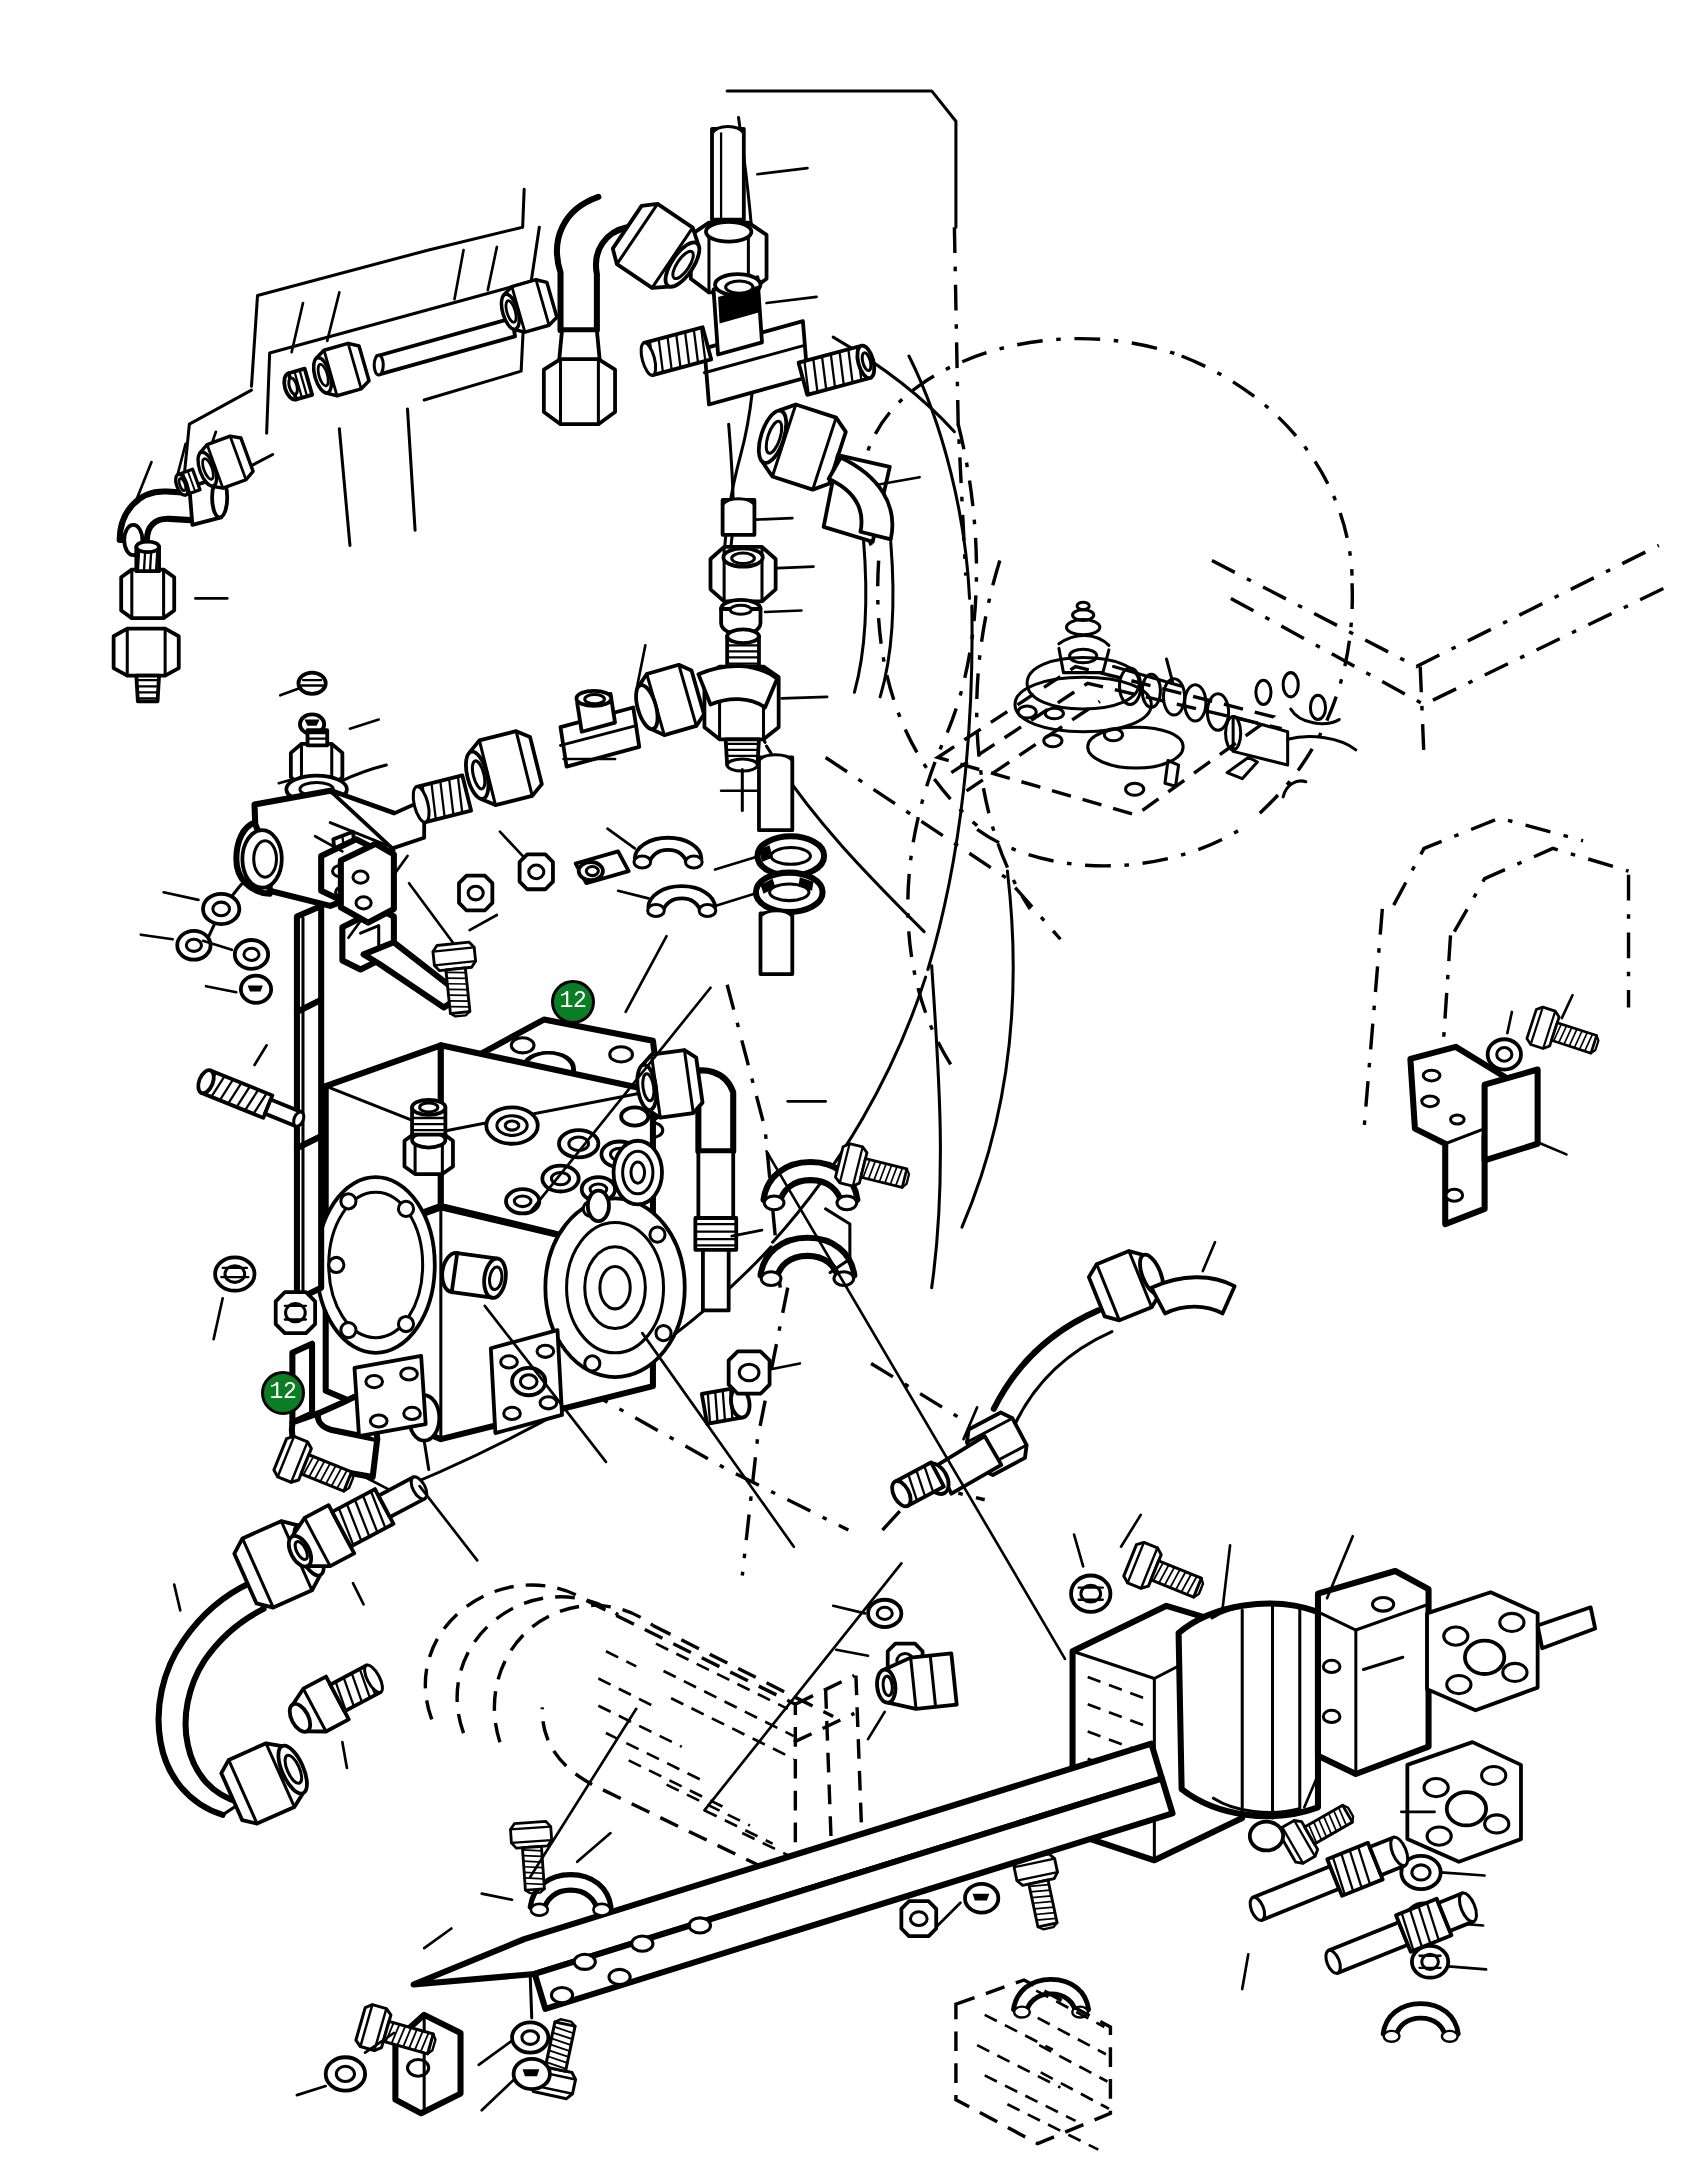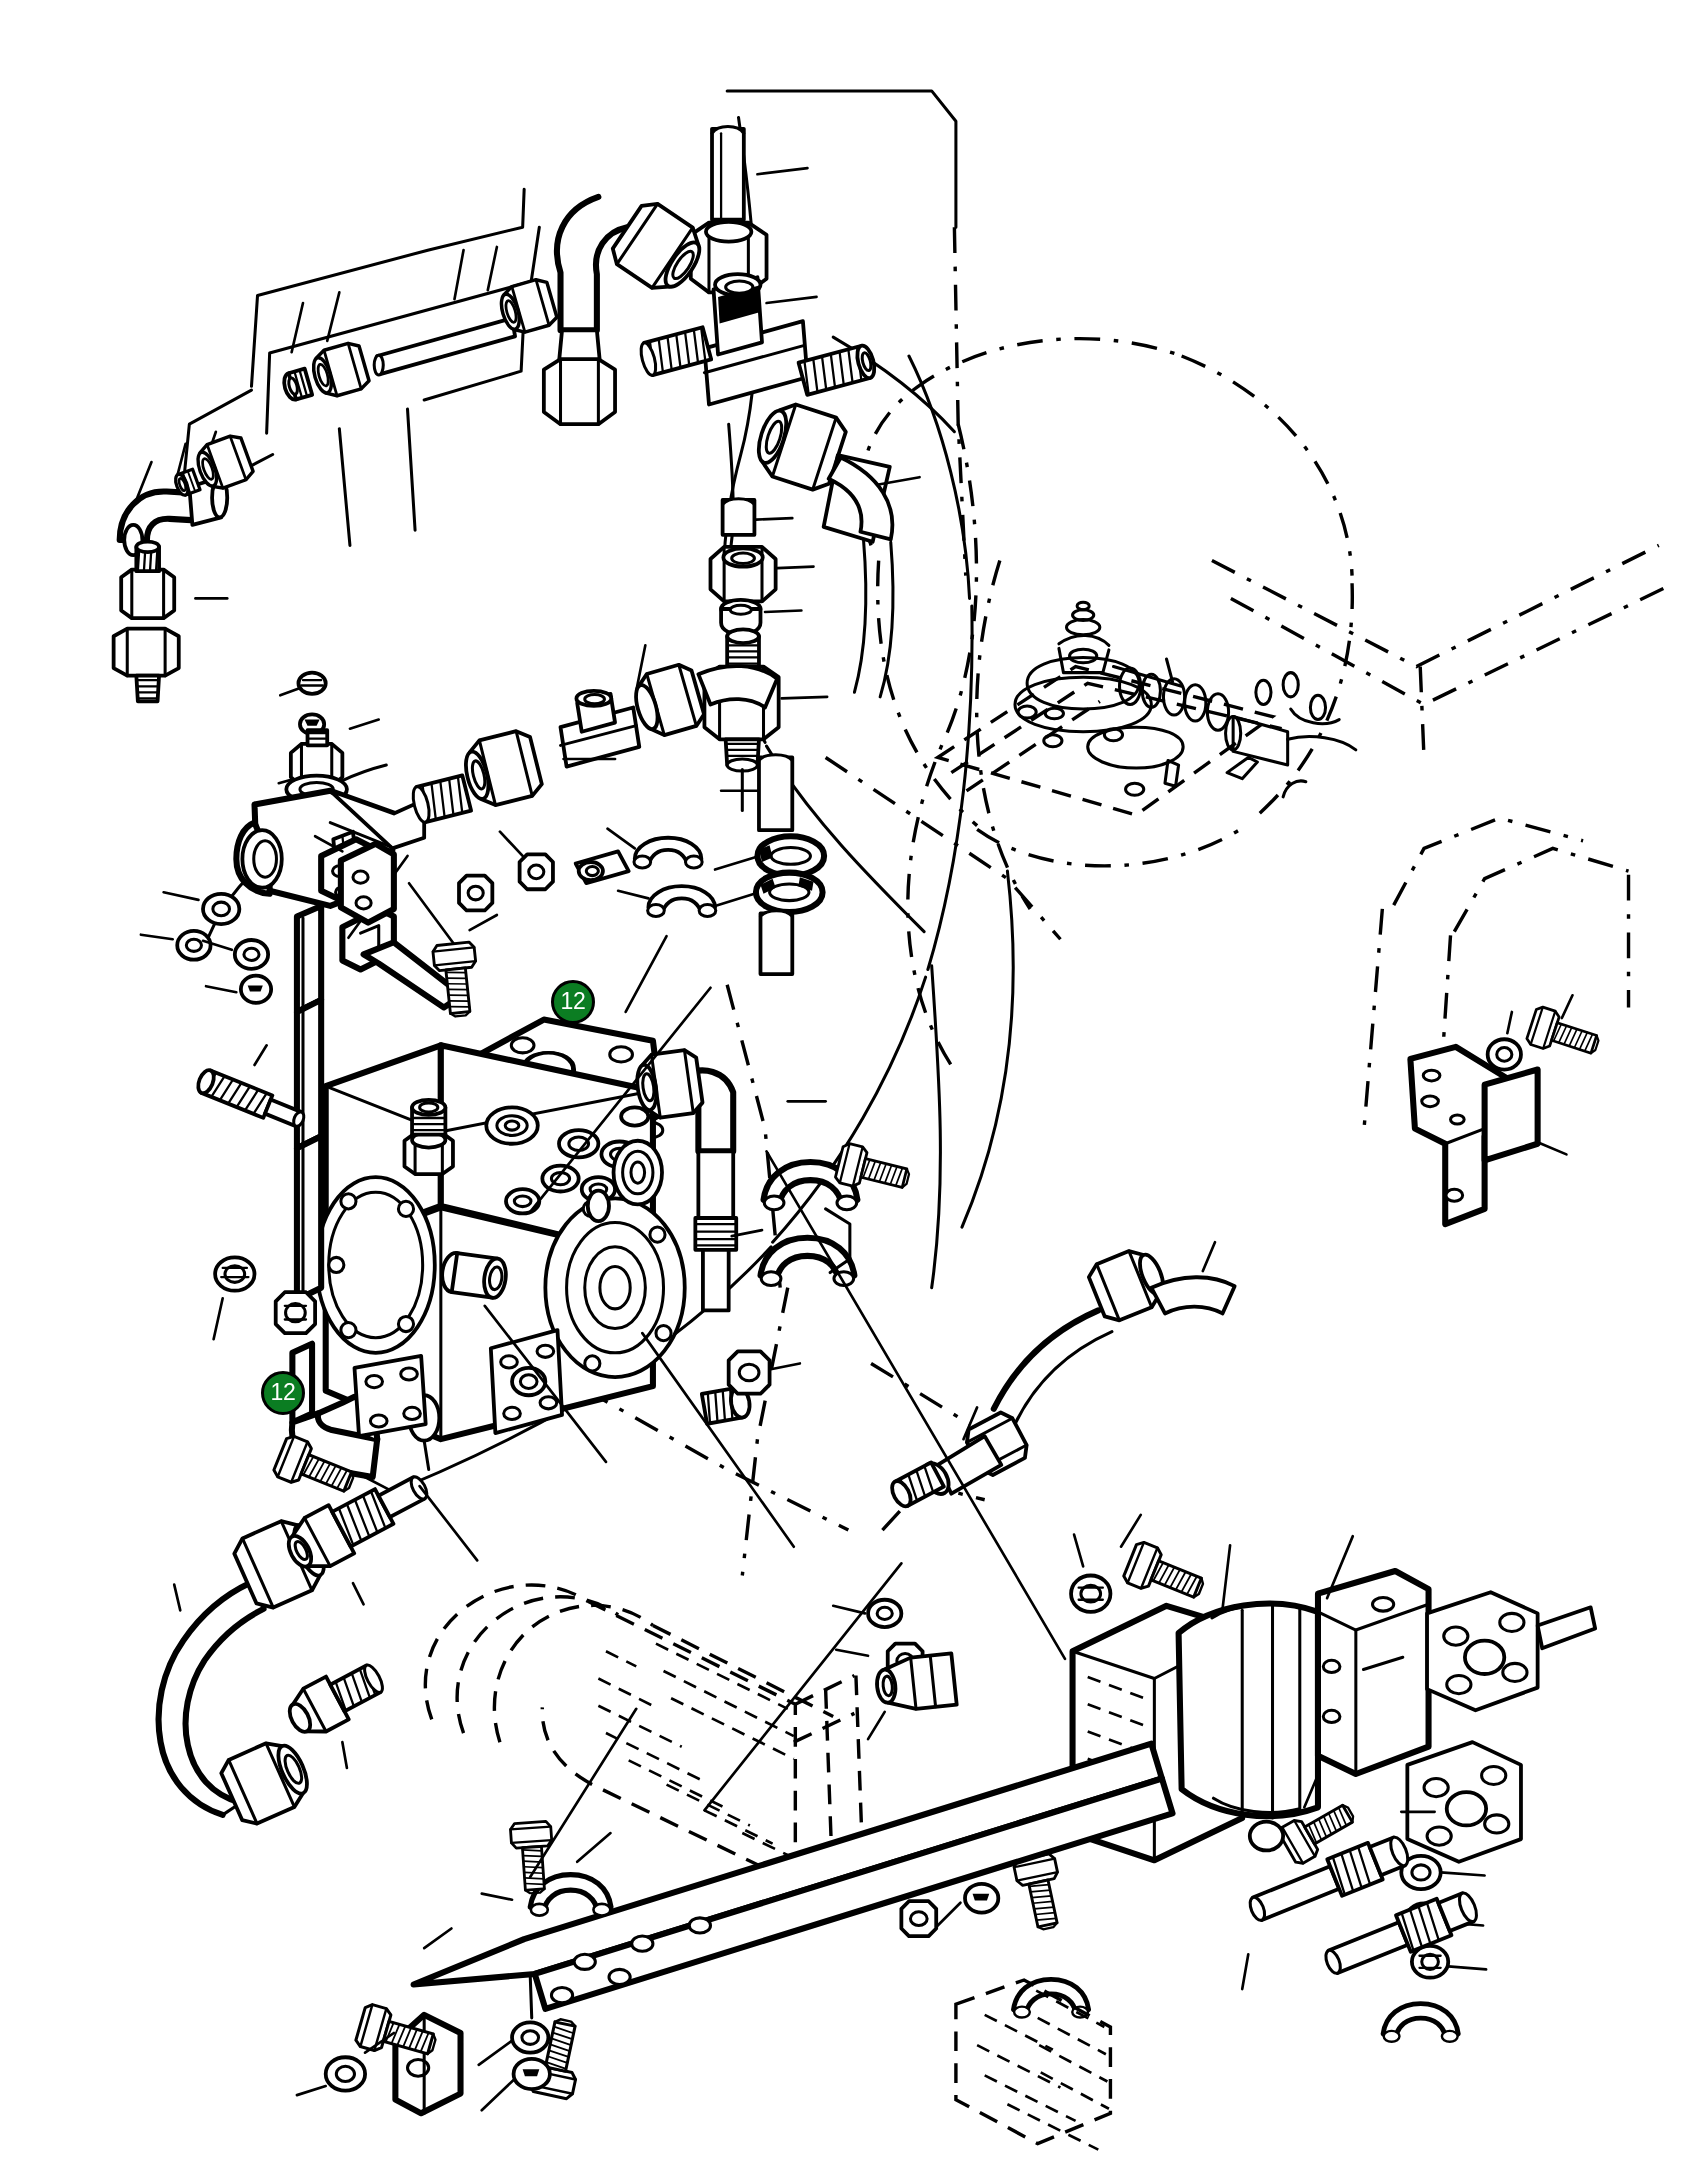--- a/index.html
+++ b/index.html
@@ -13,21 +13,21 @@
   }
   #art{position:absolute;left:0;top:0;width:1702px;height:2183px;}
   .badge{
     position:absolute;
     width:44px;height:44px;
     border-radius:50%;
     background:#0b7d22;
     border:3.8px solid #000000;
     box-sizing:border-box;
     color:#ffffff;
-    font-family:Liberation Sans, sans-serif;
+    font-family:Liberation Mono, monospace;
     font-size:23px;
     line-height:36px;
     text-align:center;
     font-weight:400;
     letter-spacing:-0.4px;
     z-index:40;
     user-select:none;
   }
 </style>
 </head>

